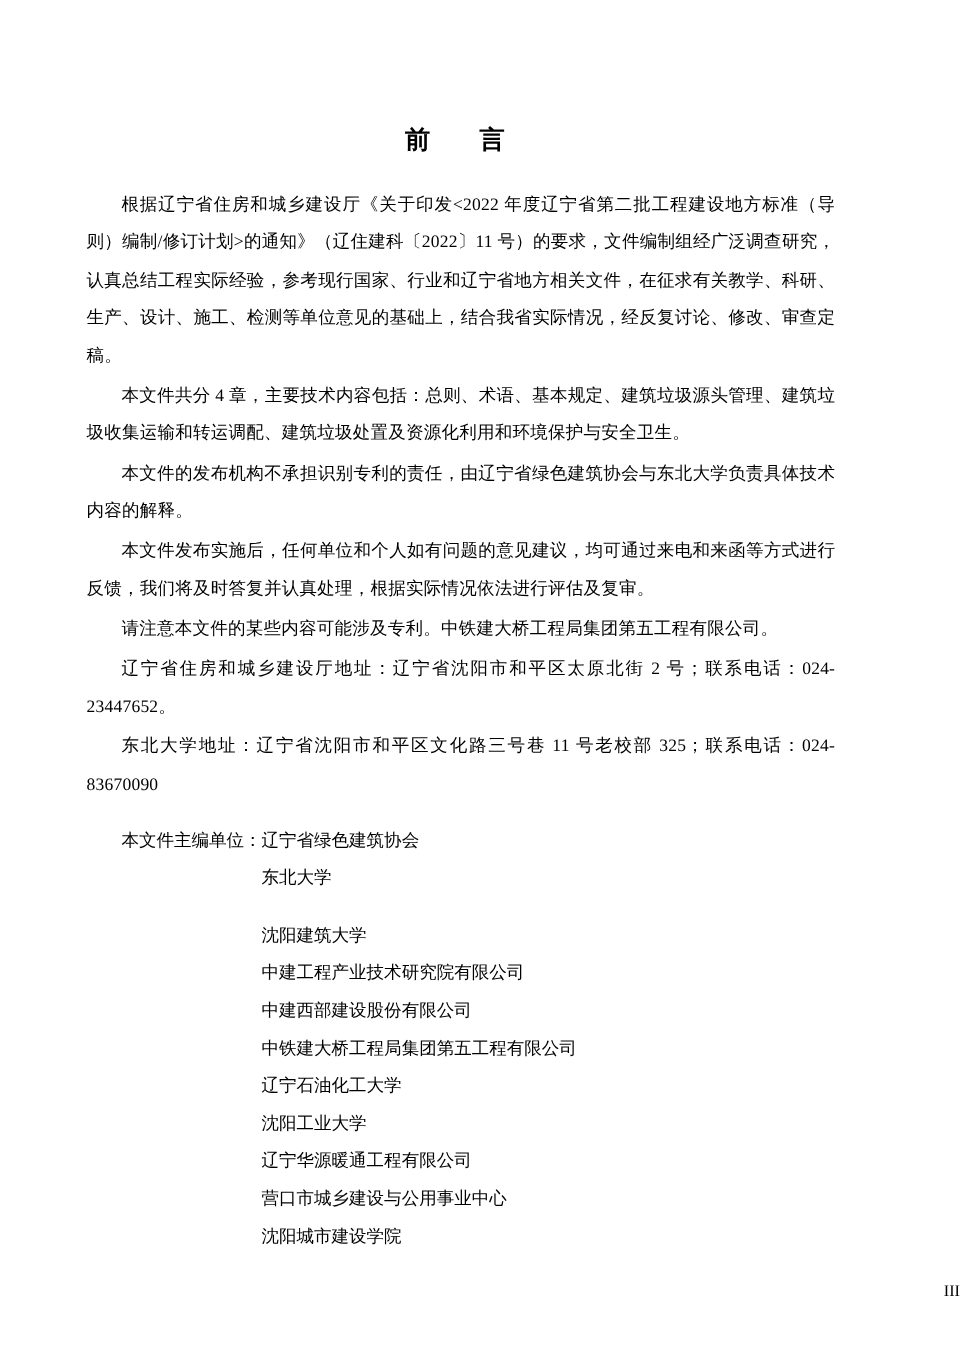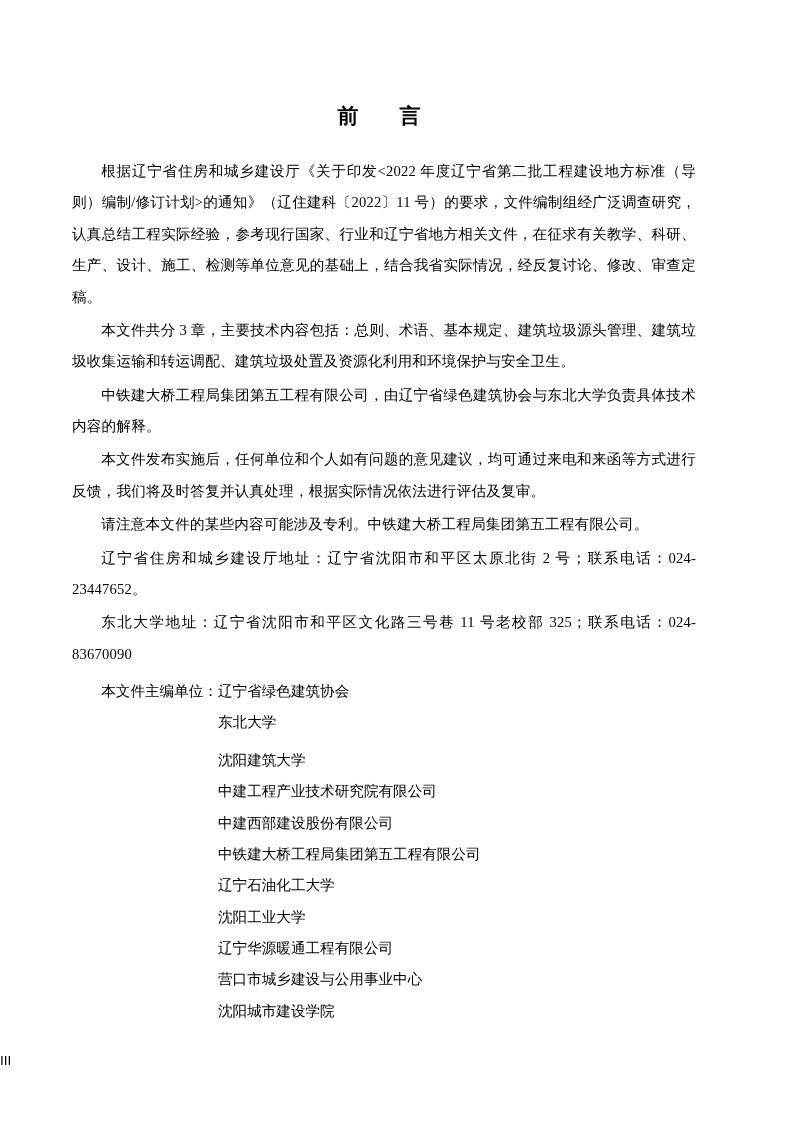--- a/index.html
+++ b/index.html
@@ -32,21 +32,21 @@
   .para {
     font-size: 14.6px;
     line-height: 2.15;
     text-align: justify;
     text-justify: inter-ideograph;
     text-indent: 2em;
     margin: 0 0 2px 0;
     letter-spacing: 0.2px;
   }
   .list-block {
-    margin-top: 6px;
+    margin-top: 16px;
   }
   .list-row {
     font-size: 14.6px;
     line-height: 2.15;
     display: flex;
     align-items: flex-start;
     text-indent: 0;
   }
   .list-row .lbl {
     flex: 0 0 auto;
@@ -56,36 +56,36 @@
   .list-row .val {
     flex: 1 1 auto;
   }
   .list-row.cont .lbl {
     visibility: hidden;
   }
   .page-number {
     position: absolute;
     left: 0;
     right: 0;
-    bottom: 64px;
-    text-align: left;
+    bottom: 48px;
+    text-align: right;
     font-size: 13.5px;
-    font-family: Liberation Sans, sans-serif;
+    font-family: Liberation Serif, serif;
   }
 </style>
 </head>
 <body>
 
 <div class="page">
 
   <div class="doc-title">前　言</div>
 
   <p class="para">根据辽宁省住房和城乡建设厅《关于印发&lt;2022 年度辽宁省第二批工程建设地方标准（导则）编制/修订计划&gt;的通知》（辽住建科〔2022〕11 号）的要求，文件编制组经广泛调查研究，认真总结工程实际经验，参考现行国家、行业和辽宁省地方相关文件，在征求有关教学、科研、生产、设计、施工、检测等单位意见的基础上，结合我省实际情况，经反复讨论、修改、审查定稿。</p>
-  <p class="para">本文件共分 3 章，主要技术内容包括：总则、术语、基本规定、建筑垃圾源头管理、建筑垃圾收集运输和转运调配、建筑垃圾处置及资源化利用和环境保护与安全卫生。</p>
-  <p class="para">中铁建大桥工程局集团第五工程有限公司，由辽宁省绿色建筑协会与东北大学负责具体技术内容的解释。</p>
+  <p class="para">本文件共分 4 章，主要技术内容包括：总则、术语、基本规定、建筑垃圾源头管理、建筑垃圾收集运输和转运调配、建筑垃圾处置及资源化利用和环境保护与安全卫生。</p>
+  <p class="para">本文件的发布机构不承担识别专利的责任，由辽宁省绿色建筑协会与东北大学负责具体技术内容的解释。</p>
   <p class="para">本文件发布实施后，任何单位和个人如有问题的意见建议，均可通过来电和来函等方式进行反馈，我们将及时答复并认真处理，根据实际情况依法进行评估及复审。</p>
   <p class="para">请注意本文件的某些内容可能涉及专利。中铁建大桥工程局集团第五工程有限公司。</p>
   <p class="para">辽宁省住房和城乡建设厅地址：辽宁省沈阳市和平区太原北街 2 号；联系电话：024-23447652。</p>
   <p class="para">东北大学地址：辽宁省沈阳市和平区文化路三号巷 11 号老校部 325；联系电话：024-83670090</p>
 
   <div class="list-block">
     <div class="list-row">
       <span class="lbl">本文件主编单位：</span>
       <span class="val">辽宁省绿色建筑协会</span>
     </div>

